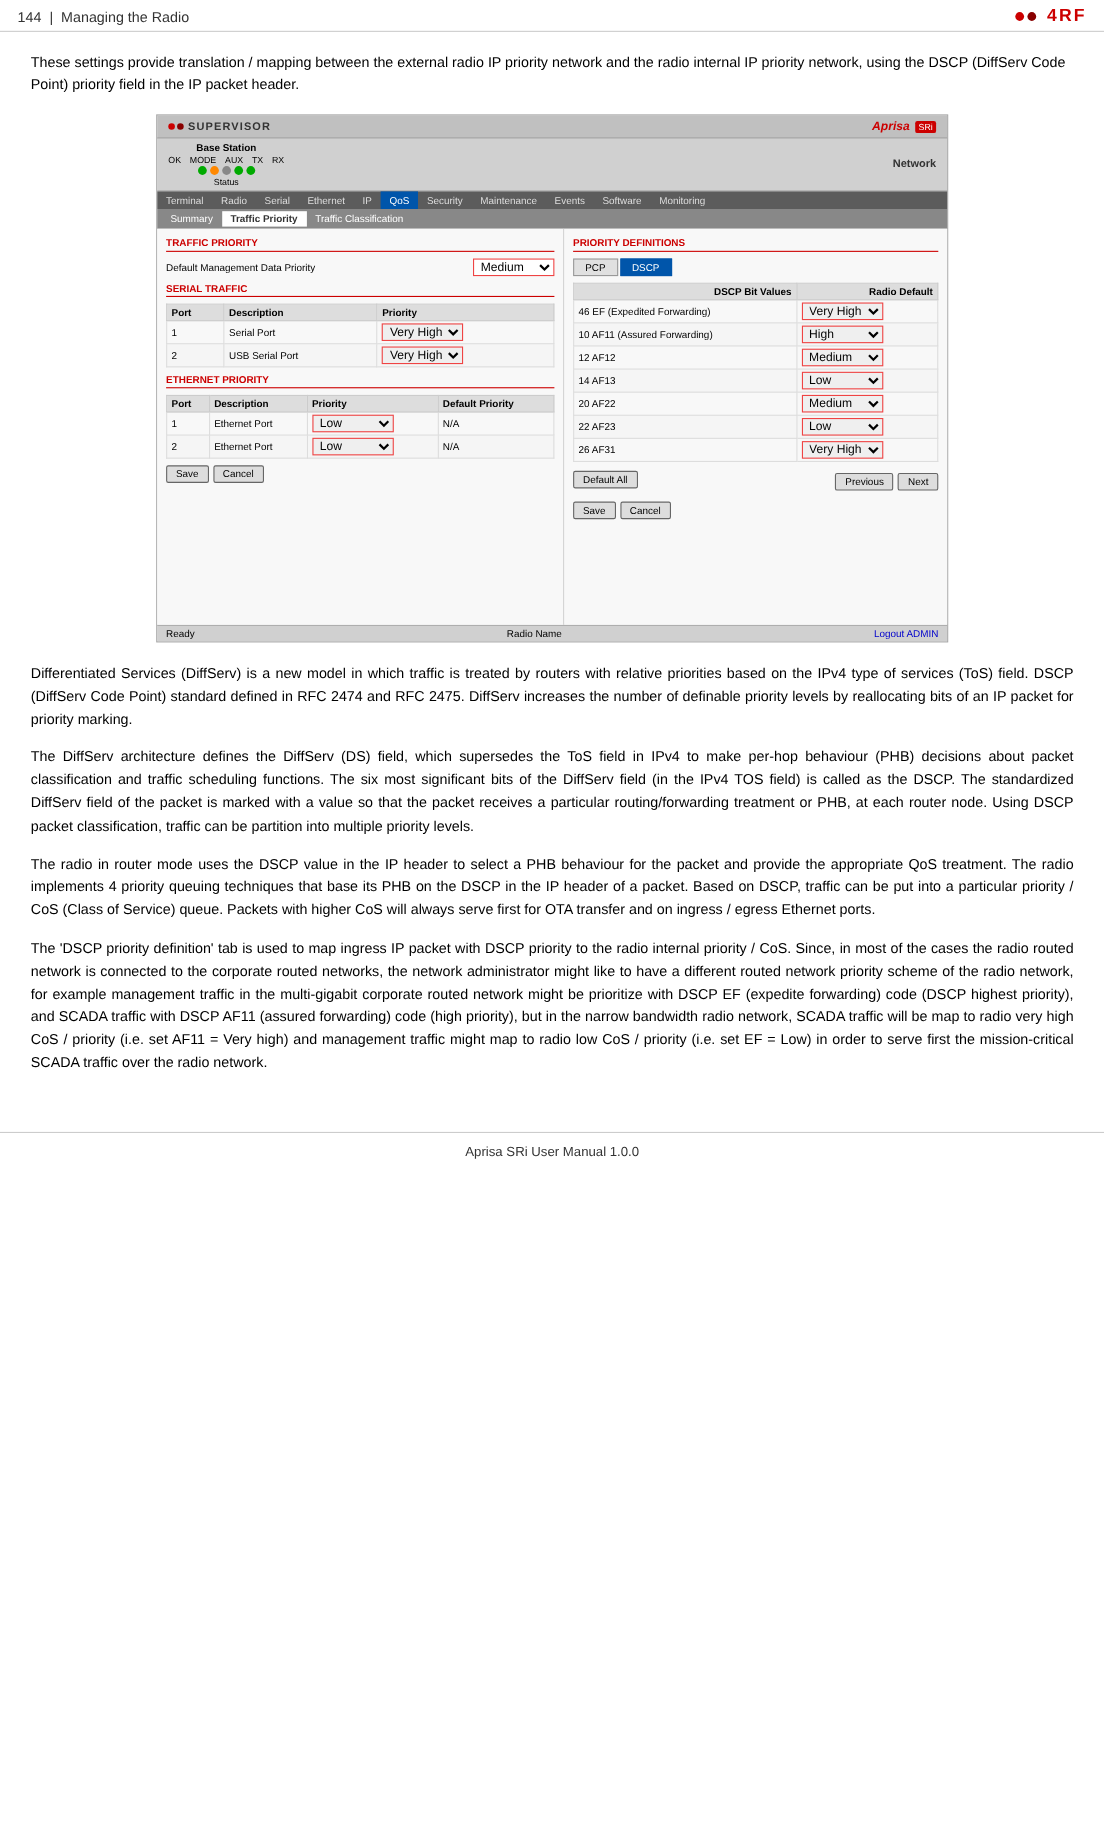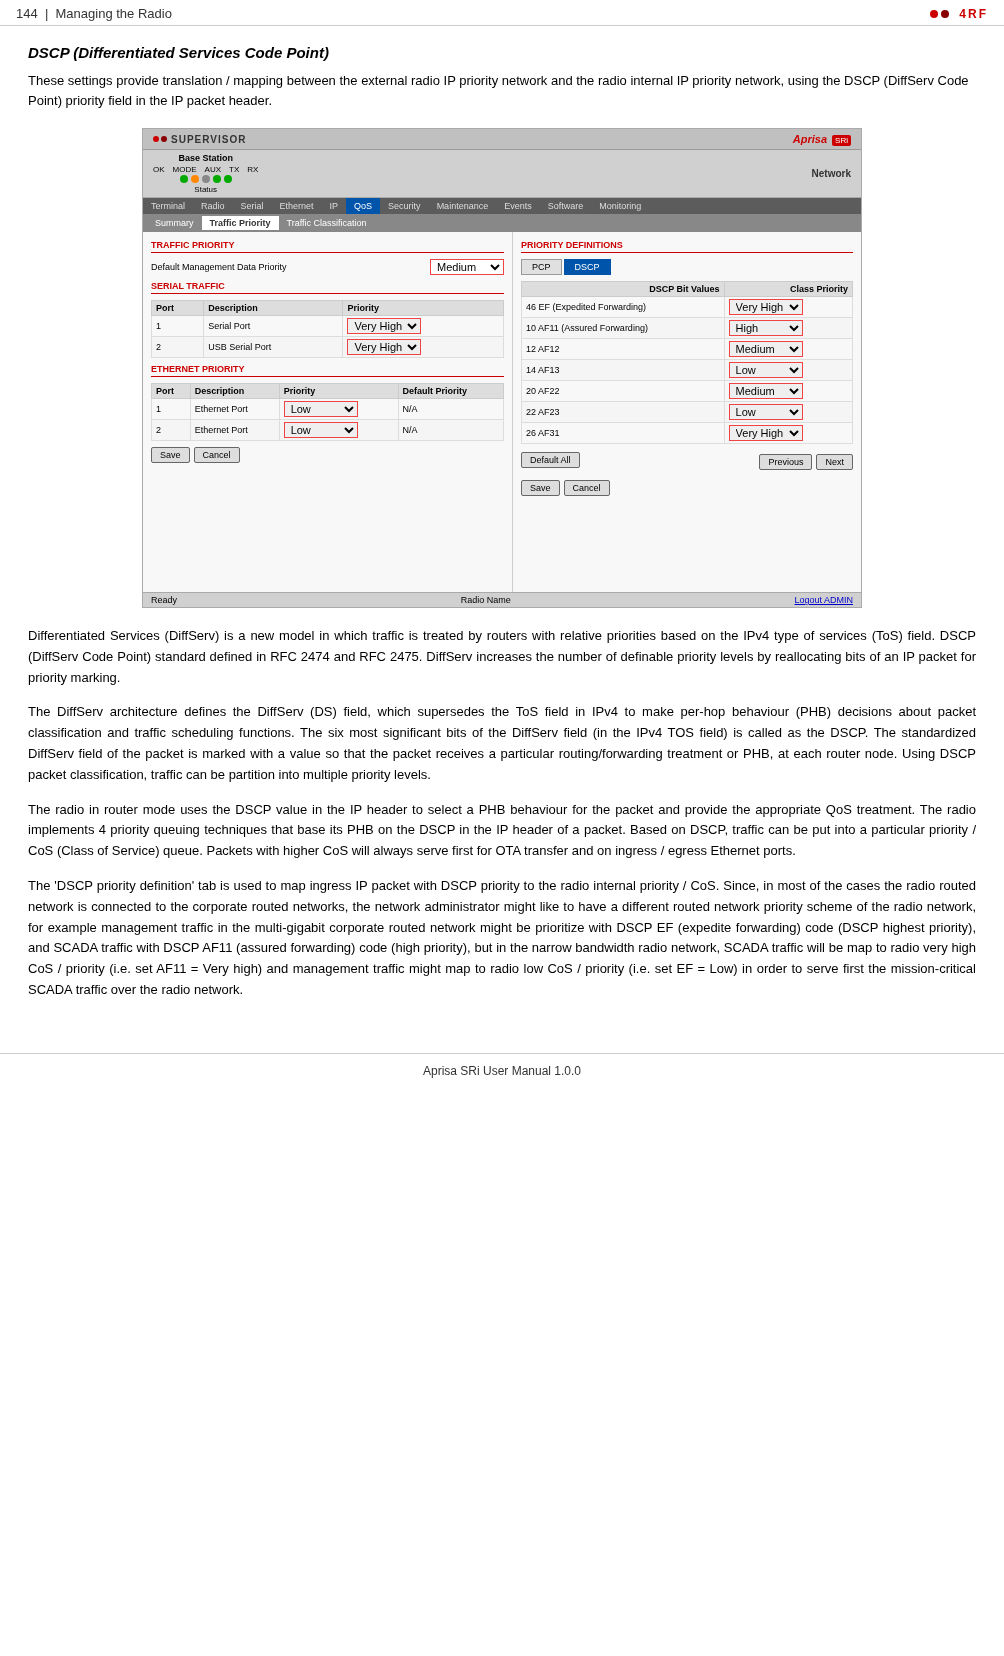--- a/index.html
+++ b/index.html
@@ -32,21 +32,21 @@
       display: inline-flex;
       gap: 3px;
       margin-right: 4px;
     }
     .dot {
       width: 8px; height: 8px; border-radius: 50%;
     }
     .dot-red { background: #cc0000; }
     .dot-darkred { background: #880000; }
     .logo-text {
-      font-size: 12px;
+      font-size: 16px;
       font-weight: bold;
       color: #cc0000;
       letter-spacing: 2px;
     }
 
     .page-content {
       padding: 18px 28px 18px 28px;
     }
 
     .section-title {
@@ -250,21 +250,21 @@
     }
 
     .status-bar {
       background: #d0d0d0;
       display: flex;
       justify-content: space-between;
       padding: 2px 8px;
       font-size: 9px;
       border-top: 1px solid #aaa;
     }
-    .logout-link { color: #0000cc; text-decoration: underline; cursor: pointer; font-size: 9px; }
+    .logout-link { color: #0000cc; cursor: pointer; font-size: 9px; }
 
     
     .body-text {
       font-size: 13px;
       line-height: 1.6;
       margin-bottom: 14px;
       text-align: justify;
     }
 
     .page-footer {
@@ -296,21 +296,20 @@
     <div class="logo-dots">
       <span class="dot dot-red"></span>
       <span class="dot dot-darkred"></span>
     </div>
     <span class="logo-text">4RF</span>
   </div>
 </div>
 
 <div class="page-content">
 
-  <div class="section-title">DSCP (Differentiated Services Code Point)</div>
 
   <div class="intro-text">These settings provide translation / mapping between the external radio IP priority network and the radio internal IP priority network, using the DSCP (DiffServ Code Point) priority field in the IP packet header.</div>
 
   <div class="screenshot-container">
 
     <div class="supervisor-header">
       <div class="supervisor-logo">
         <div class="sup-dots">
           <span class="sup-dot sup-dot-r"></span>
           <span class="sup-dot sup-dot-d"></span>
@@ -473,21 +472,21 @@
 
         <div class="tab-bar">
           <button class="tab-btn">PCP</button>
           <button class="tab-btn active-tab">DSCP</button>
         </div>
 
         <table class="priority-table">
           <thead>
             <tr>
               <th>DSCP Bit Values</th>
-              <th>Class Priority</th>
+              <th>Radio Default</th>
             </tr>
           </thead>
           <tbody>
             <tr>
               <td>46 EF (Expedited Forwarding)</td>
               <td>
                 <select class="tiny">
                   <option>Very High</option><option>High</option><option>Medium</option><option>Low</option>
                 </select>
               </td>

